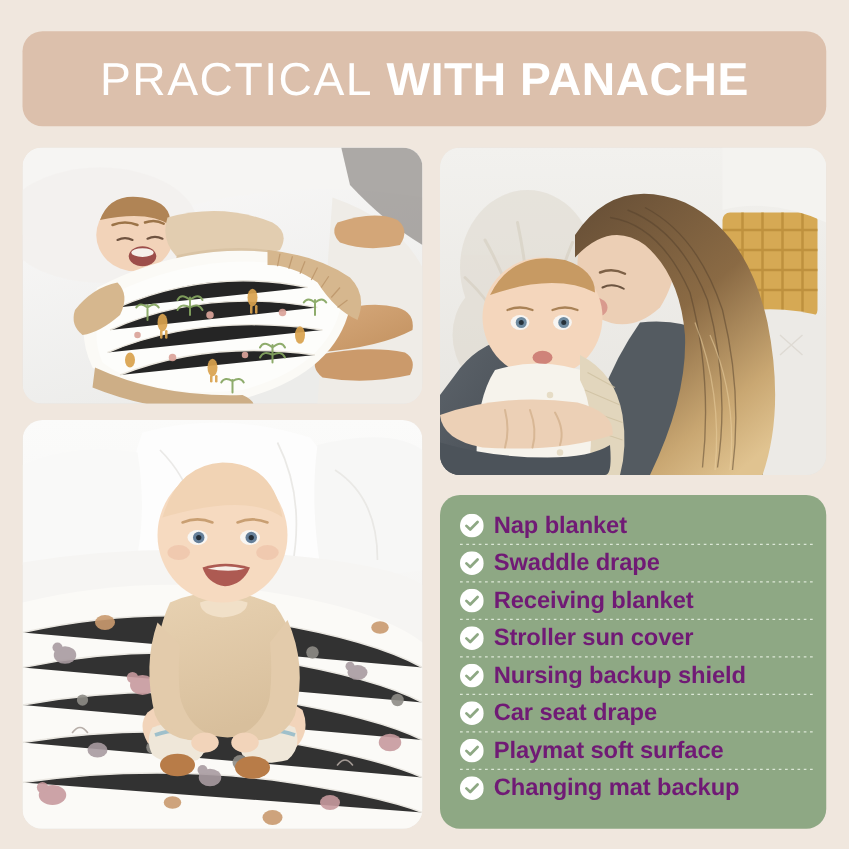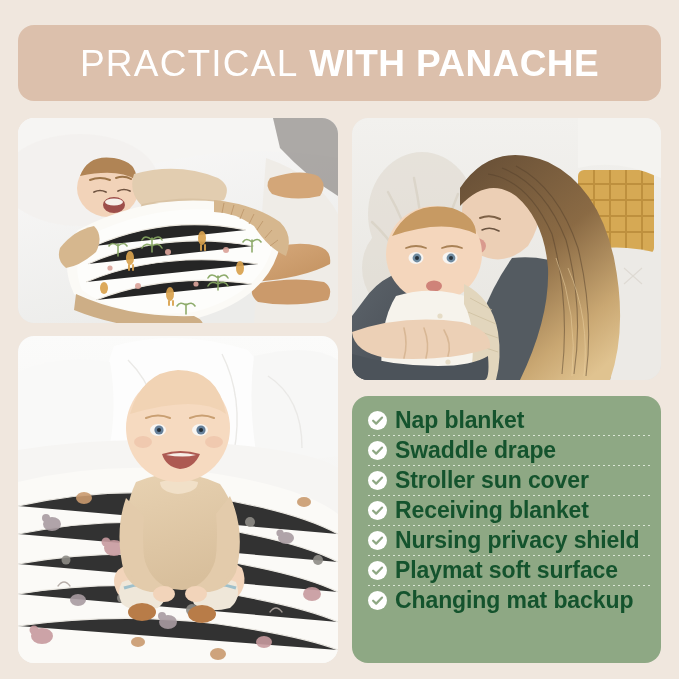--- a/index.html
+++ b/index.html
@@ -120,22 +120,22 @@
     background-repeat: repeat-x;
   }
   .check-icon {
     flex: 0 0 auto;
     width: 19px;
     height: 19px;
     margin-right: 8px;
     display: block;
   }
   .feature-label {
-    color: #14532d;
-    font-size: 23px;
+    color: #701a75;
+    font-size: 19px;
     font-weight: 700;
     line-height: 1;
     letter-spacing: -0.1px;
     white-space: nowrap;
   }
 </style>
 </head>
 <body>
 
 <div class="page">
@@ -465,35 +465,42 @@
           <circle cx="10" cy="10" r="10" fill="#ffffff"></circle>
           <path d="M5.4 10.2 L8.6 13.3 L14.8 6.9" fill="none" stroke="#8ea884" stroke-width="2.3" stroke-linecap="round" stroke-linejoin="round"></path>
         </svg>
         <span class="feature-label">Swaddle drape</span>
       </li>
       <li class="feature-item">
         <svg class="check-icon" viewBox="0 0 20 20">
           <circle cx="10" cy="10" r="10" fill="#ffffff"></circle>
           <path d="M5.4 10.2 L8.6 13.3 L14.8 6.9" fill="none" stroke="#8ea884" stroke-width="2.3" stroke-linecap="round" stroke-linejoin="round"></path>
         </svg>
+        <span class="feature-label">Receiving blanket</span>
+      </li>
+      <li class="feature-item">
+        <svg class="check-icon" viewBox="0 0 20 20">
+          <circle cx="10" cy="10" r="10" fill="#ffffff"></circle>
+          <path d="M5.4 10.2 L8.6 13.3 L14.8 6.9" fill="none" stroke="#8ea884" stroke-width="2.3" stroke-linecap="round" stroke-linejoin="round"></path>
+        </svg>
         <span class="feature-label">Stroller sun cover</span>
       </li>
       <li class="feature-item">
         <svg class="check-icon" viewBox="0 0 20 20">
           <circle cx="10" cy="10" r="10" fill="#ffffff"></circle>
           <path d="M5.4 10.2 L8.6 13.3 L14.8 6.9" fill="none" stroke="#8ea884" stroke-width="2.3" stroke-linecap="round" stroke-linejoin="round"></path>
         </svg>
-        <span class="feature-label">Receiving blanket</span>
-      </li>
-      <li class="feature-item">
-        <svg class="check-icon" viewBox="0 0 20 20">
-          <circle cx="10" cy="10" r="10" fill="#ffffff"></circle>
-          <path d="M5.4 10.2 L8.6 13.3 L14.8 6.9" fill="none" stroke="#8ea884" stroke-width="2.3" stroke-linecap="round" stroke-linejoin="round"></path>
-        </svg>
-        <span class="feature-label">Nursing privacy shield</span>
+        <span class="feature-label">Nursing backup shield</span>
+      </li>
+      <li class="feature-item">
+        <svg class="check-icon" viewBox="0 0 20 20">
+          <circle cx="10" cy="10" r="10" fill="#ffffff"></circle>
+          <path d="M5.4 10.2 L8.6 13.3 L14.8 6.9" fill="none" stroke="#8ea884" stroke-width="2.3" stroke-linecap="round" stroke-linejoin="round"></path>
+        </svg>
+        <span class="feature-label">Car seat drape</span>
       </li>
       <li class="feature-item">
         <svg class="check-icon" viewBox="0 0 20 20">
           <circle cx="10" cy="10" r="10" fill="#ffffff"></circle>
           <path d="M5.4 10.2 L8.6 13.3 L14.8 6.9" fill="none" stroke="#8ea884" stroke-width="2.3" stroke-linecap="round" stroke-linejoin="round"></path>
         </svg>
         <span class="feature-label">Playmat soft surface</span>
       </li>
       <li class="feature-item">
         <svg class="check-icon" viewBox="0 0 20 20">

